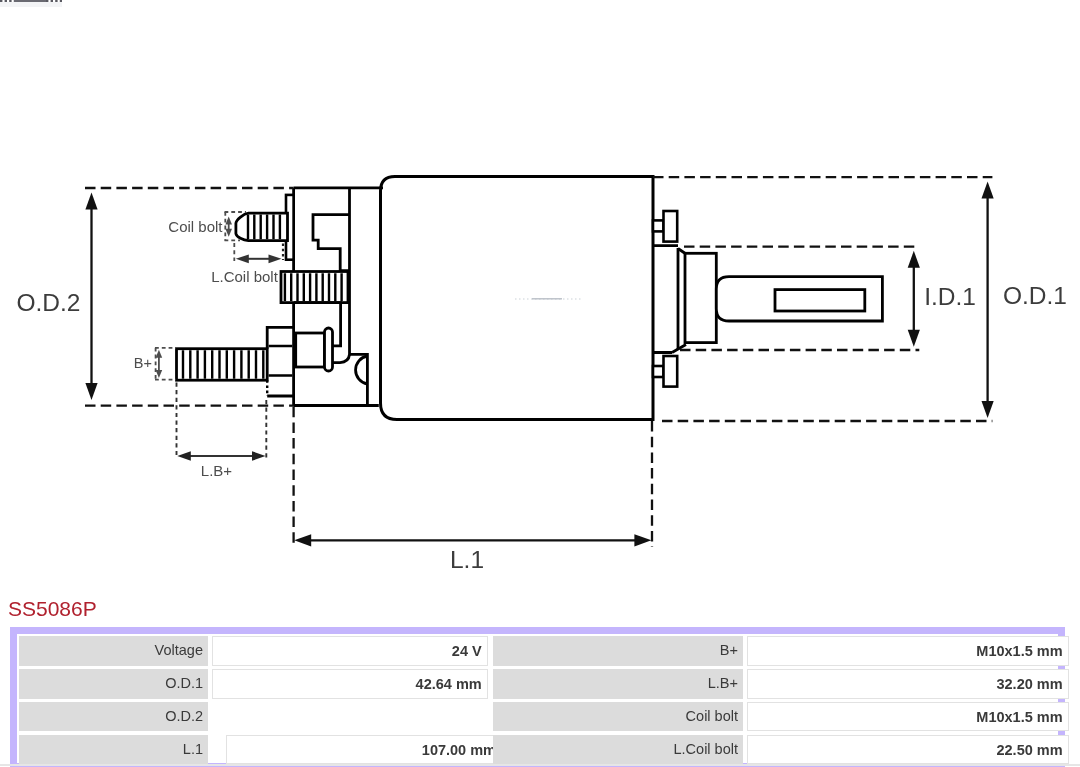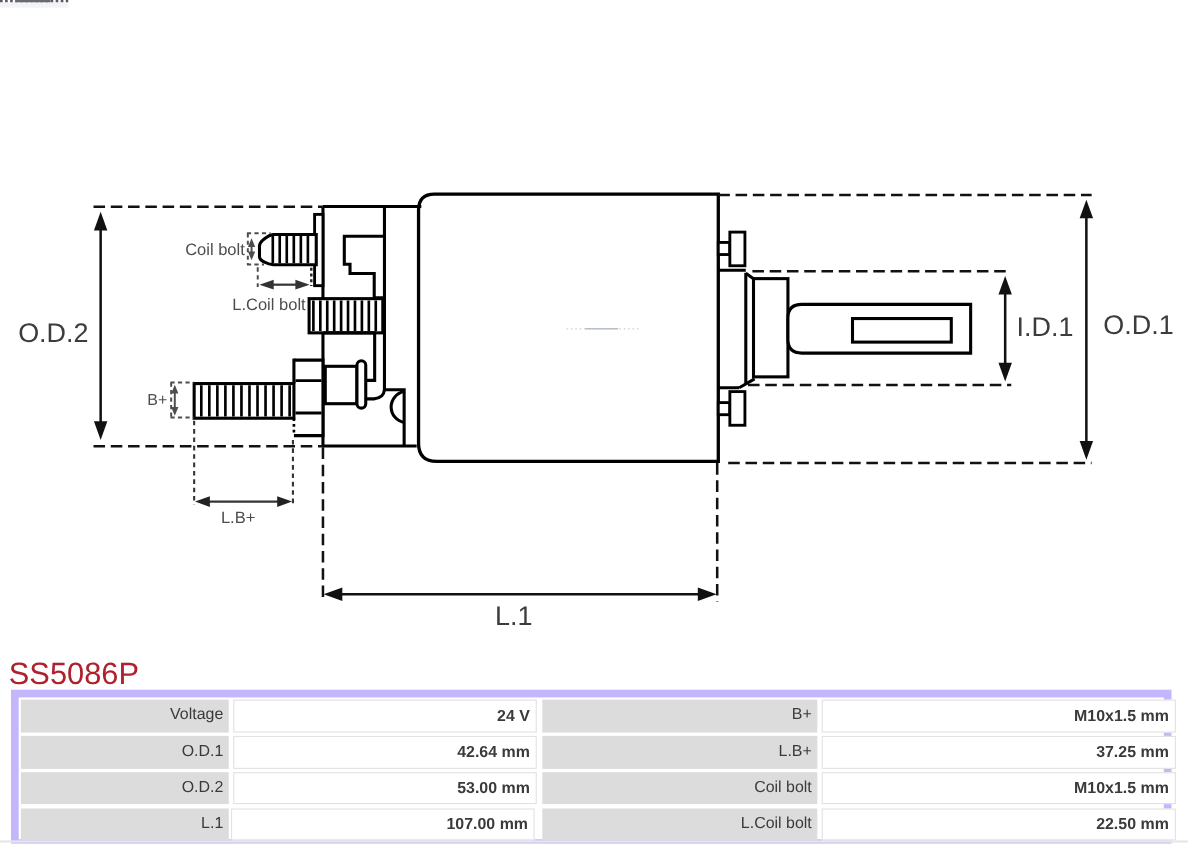--- a/index.html
+++ b/index.html
@@ -1,19 +1,19 @@
 <!DOCTYPE html>
 <html><head>
 <meta charset="utf-8">
 <style>
   html,body{margin:0;padding:0;background:#fff;}
   #page{position:relative;width:1080px;height:767px;background:#fff;overflow:hidden;
         font-family:"Liberation Sans", sans-serif;}
   #draw{position:absolute;left:0;top:0;}
-  .ttl{position:absolute;left:8px;top:597px;font-size:28px;color:#b0212e;}
+  .ttl{position:absolute;left:8px;top:597px;font-size:21px;color:#b0212e;}
   .tbl{position:absolute;left:10px;top:627px;width:1055px;height:143px;
        border:7px solid #c4b5fd;box-sizing:border-box;}
   .cell{position:absolute;height:29.5px;line-height:29.5px;font-size:14.5px;
         color:#3a3a3a;text-align:right;box-sizing:border-box;padding-right:5px;}
   .g{background:#dcdcdc;}
   .w{background:#fff;border:1px solid #e2e2e2;font-weight:bold;}
 </style>
 </head>
 <body>
 <div id="page">
@@ -215,25 +215,24 @@
   <div class="ttl">SS5086P</div>
 
   <div class="tbl">
     <div class="cell g" style="left:2px;top:2.2px;width:189px;">Voltage</div>
     <div class="cell w" style="left:194.7px;top:2.2px;width:276px;">24 V</div>
     <div class="cell g" style="left:476px;top:2.2px;width:250px;">B+</div>
     <div class="cell w" style="left:729.6px;top:2.2px;width:322px;">M10x1.5 mm</div>
     <div class="cell g" style="left:2px;top:35px;width:189px;">O.D.1</div>
     <div class="cell w" style="left:194.7px;top:35px;width:276px;">42.64 mm</div>
     <div class="cell g" style="left:476px;top:35px;width:250px;">L.B+</div>
-    <div class="cell w" style="left:729.6px;top:35px;width:322px;">37.25 mm</div>
+    <div class="cell w" style="left:729.6px;top:35px;width:322px;">32.20 mm</div>
     <div class="cell g" style="left:2px;top:67.8px;width:189px;">O.D.2</div>
-    <div class="cell w" style="left:194.7px;top:67.8px;width:276px;">53.00 mm</div>
     <div class="cell g" style="left:476px;top:67.8px;width:250px;">Coil bolt</div>
     <div class="cell w" style="left:729.6px;top:67.8px;width:322px;">M10x1.5 mm</div>
     <div class="cell g" style="left:2px;top:100.6px;width:189px;">L.1</div>
-    <div class="cell w" style="left:193px;top:100.6px;width:276px;">107.00 mm</div>
+    <div class="cell w" style="left:209px;top:100.6px;width:276px;">107.00 mm</div>
     <div class="cell g" style="left:476px;top:100.6px;width:250px;">L.Coil bolt</div>
     <div class="cell w" style="left:729.6px;top:100.6px;width:322px;">22.50 mm</div>
   </div>
 
   <div style="position:absolute;left:0;top:764.4px;width:1080px;height:1.2px;background:#e6e6e6;"></div>
 </div>
 
 </body></html>

